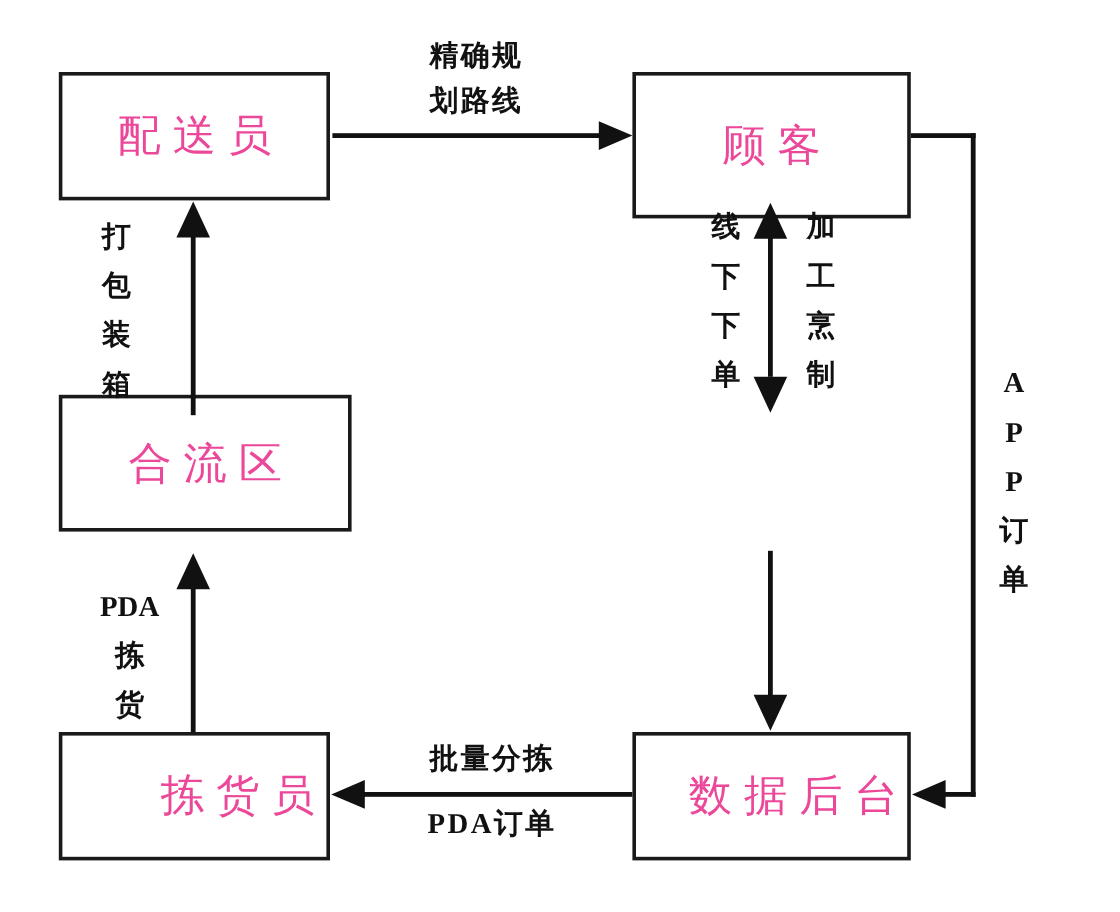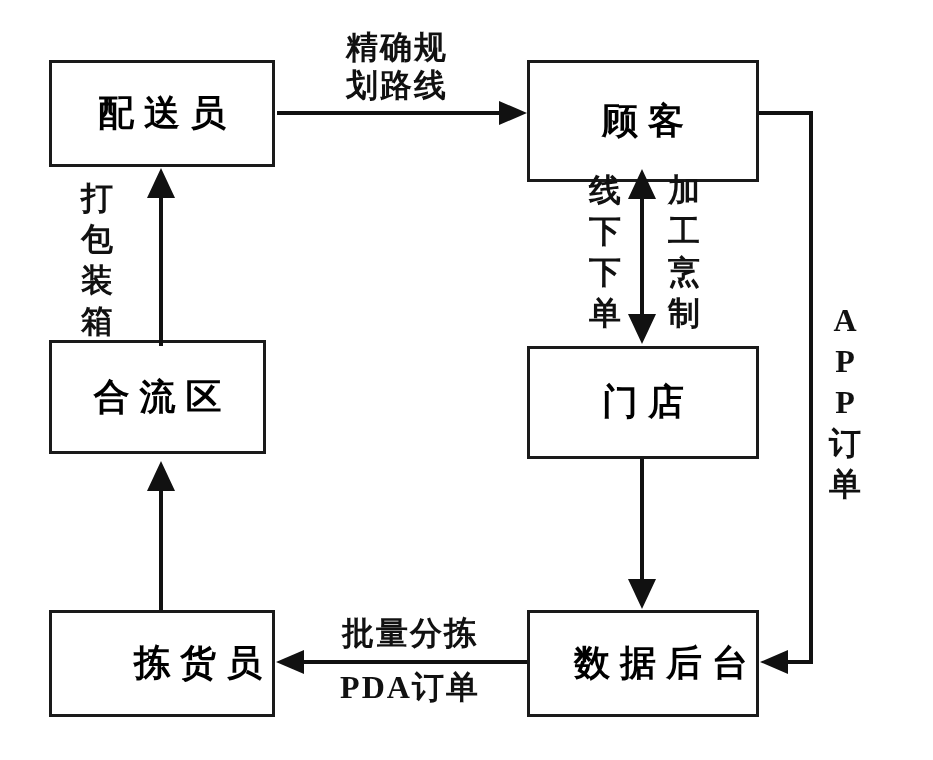--- a/index.html
+++ b/index.html
@@ -19,22 +19,22 @@
     position: absolute;
     background: #ffffff;
     border: 3px solid #1a1a1a;
     display: flex;
     align-items: center;
     justify-content: center;
     box-sizing: border-box;
   }
   .node-label {
     font-size: 36px;
-    font-weight: bold;
-    color: #000000;
+    font-weight: normal;
+    color: #ec4899;
     letter-spacing: 10px;
     padding-left: 10px;
     white-space: nowrap;
   }
   .line {
     position: absolute;
     background: #111111;
   }
   .ah {
     position: absolute;
@@ -56,21 +56,21 @@
     border-right: 14px solid transparent;
     border-bottom: 30px solid #111111;
   }
   .ah-down {
     border-left: 14px solid transparent;
     border-right: 14px solid transparent;
     border-top: 30px solid #111111;
   }
   .edge-label {
     position: absolute;
-    font-size: 32px;
+    font-size: 24px;
     font-weight: bold;
     color: #111111;
     white-space: pre-line;
     text-align: center;
   }
   .vertical {
     line-height: 41px;
   }
   .two-line {
     line-height: 38px;
@@ -87,27 +87,24 @@
 <div id="canvas">
 
   <div class="node" style="left:49px; top:60px; width:226px; height:107px;">
     <span class="node-label">配送员</span>
   </div>
 
   <div class="node" style="left:527px; top:60px; width:232px; height:122px;">
     <span class="node-label">顾客</span>
   </div>
 
-  <div class="node" style="left:49px; top:340px; width:217px; height:114px;">
+  <div class="node" style="left:49px; top:329px; width:244px; height:114px;">
     <span class="node-label">合流区</span>
   </div>
 
-  <div class="node" style="left:527px; top:346px; width:232px; height:113px;">
-    <span class="node-label">门店</span>
-  </div>
 
   <div class="node" style="left:49px; top:610px; width:226px; height:107px;justify-content:flex-end;">
     <span class="node-label">拣货员</span>
   </div>
 
   <div class="node" style="left:527px; top:610px; width:232px; height:107px;padding-left:36px;">
     <span class="node-label">数据后台</span>
   </div>
 
   <div class="line" style="left:277px; top:111px; width:223px; height:4px;"></div>
@@ -147,14 +144,17 @@
 订
 单</div>
 
   <div class="line" style="left:303px; top:660px; width:224px; height:4px;"></div>
   <div class="ah ah-left" style="left:276px; top:650px;"></div>
   <div class="edge-label single-line" style="left:300px; top:669px; width:220px;">PDA订单</div>
   <div class="edge-label single-line" style="left:300px; top:615px; width:220px;">批量分拣</div>
 
   <div class="line" style="left:159px; top:489px; width:4px; height:121px;"></div>
   <div class="ah ah-up" style="left:147px; top:461px;"></div>
+  <div class="edge-label vertical" style="left:68px; top:486px; width:80px;">PDA
+拣
+货</div>
 
 </div>
 
 </body></html>

